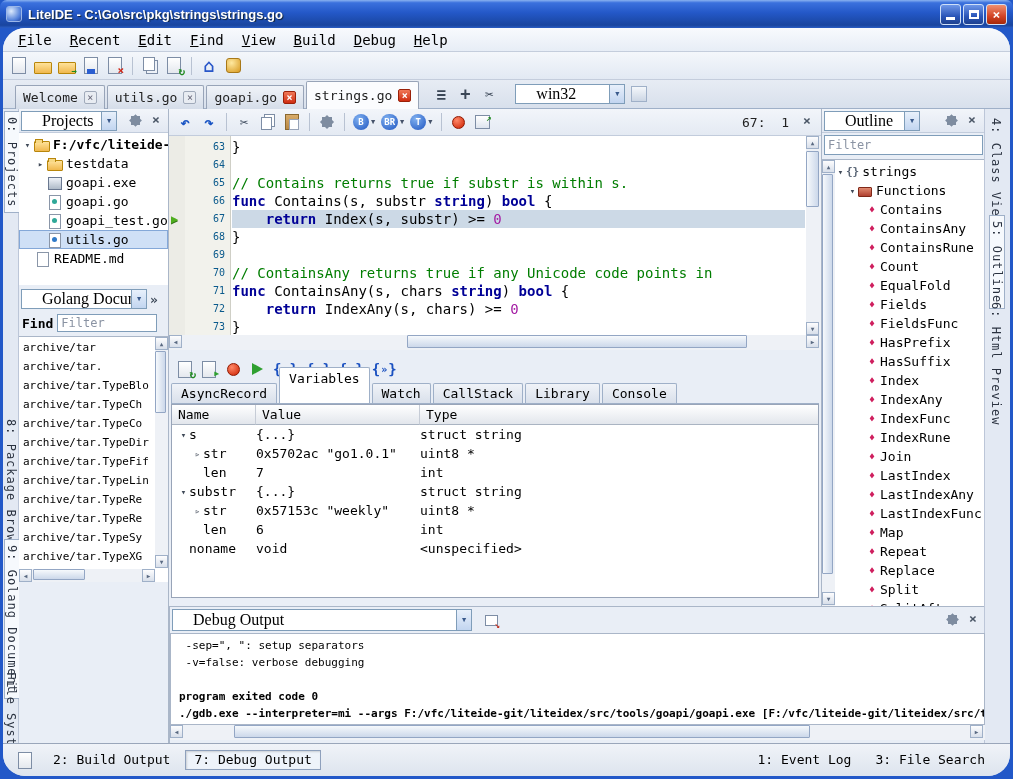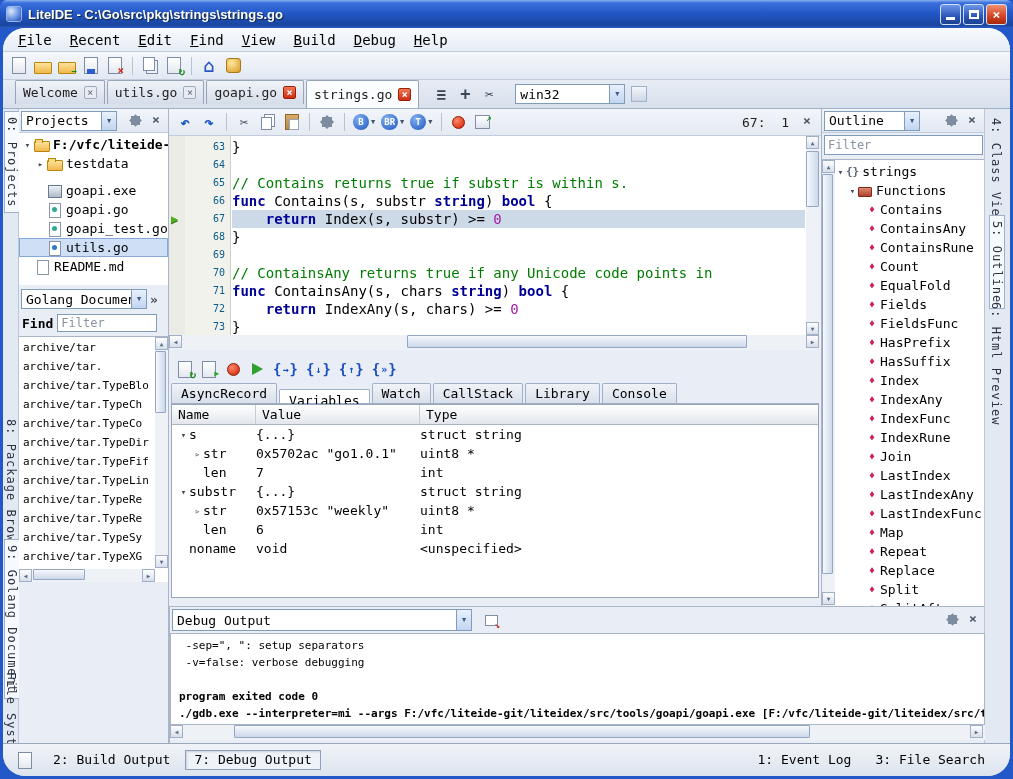--- a/index.html
+++ b/index.html
@@ -62,21 +62,21 @@
 .ic-detach::before{content:"";width:11px;height:9px;border:1px solid #7d8da5;background:#fff;}
 .ic-detach::after{content:"↘";position:absolute;right:2px;bottom:1px;font-size:9px;color:#c03020;font-weight:bold;}
 
 .tabbar{position:absolute;left:0;top:52px;width:1007px;height:29px;background:linear-gradient(#e7ecf4,#d8e0ec);border-bottom:1px solid #9fb0c8;display:flex;align-items:flex-end;padding-left:12px;}
 .ftab{display:inline-flex;align-items:center;gap:6px;height:24px;margin-right:2px;padding:0 7px;font-size:13px;background:linear-gradient(#f0f3f8,#d5dde9);border:1px solid #98a4b8;border-bottom:none;border-radius:2px 2px 0 0;position:relative;top:1px;color:#222;}
 .ftab.active{background:#fbfcfe;height:28px;top:1px;}
 .tab-close{width:13px;height:13px;line-height:11px;text-align:center;font-size:10px;color:#667;background:#e8ecf2;border:1px solid #a0aaba;border-radius:2px;}
 .tab-close.mod{background:linear-gradient(#f07858,#cf2c10);border-color:#9a2008;color:#fff;font-weight:bold;}
 .tabbar-icons{display:flex;align-items:center;height:28px;margin-left:8px;}
 .combo{height:20px;background:#fff;border:1px solid #7f9db9;display:flex;align-items:center;}
-.combo-label{padding:0 4px;flex:1;white-space:nowrap;overflow:hidden;font-size:13px;}
+.combo-label{padding:0 20px;flex:1;white-space:nowrap;overflow:hidden;font-size:16px;font-family:Liberation Serif, serif;}
 .combo-arrow{width:15px;align-self:stretch;background:linear-gradient(#e8f0fb,#c2d5f0);border-left:1px solid #7f9db9;font-size:7px;display:flex;align-items:center;justify-content:center;color:#3a5a8c;}
 .env-combo{width:110px;margin-left:14px;margin-bottom:4px;}
 .small-btn{width:16px;height:16px;background:linear-gradient(#f4f7fb,#ccd6e4);border:1px solid #9fb0c8;margin:0 0 6px 6px;}
 
 .main{position:absolute;left:0;top:81px;width:1007px;height:634px;background:#dfe6f0;}
 .vstrip{position:absolute;top:0;height:634px;background:#e3e9f3;}
 .vstrip.left{left:0;width:16px;border-right:1px solid #bcc6d8;}
 .vstrip.right{left:981px;width:26px;border-left:1px solid #bcc6d8;}
 .strip-item{position:absolute;writing-mode:vertical-rl;font-size:12px;color:#2a3240;padding:5px 0;letter-spacing:1px;white-space:pre;}
 .vstrip.left .strip-item{left:1px;}
@@ -130,21 +130,21 @@
 .cln.cur{background:#ccd9e6;}
 .tk-kw{color:#000096;font-weight:bold;}
 .tk-com{color:#007d00;}
 .tk-num{color:#a31ba3;}
 .tk-p{color:#000;}
 #exec-arrow{position:absolute;left:2px;width:13px;height:18px;color:#4fae1f;font-size:12px;line-height:18px;text-shadow:0 1px 0 #2a6a10;}
 
 .dbg-toolbar{position:absolute;left:0;top:248px;width:652px;height:24px;display:flex;align-items:center;padding:0 4px;}
 .dbg-tabs{position:absolute;left:2px;top:273px;width:648px;height:22px;border-bottom:1px solid #9fb0c8;display:flex;align-items:flex-end;}
 .dtab{display:inline-block;height:20px;line-height:19px;padding:0 9px;font-size:13px;background:linear-gradient(#f0f3f8,#d9e0eb);border:1px solid #9fb0c8;border-bottom:none;margin-right:2px;border-radius:2px 2px 0 0;}
-.dtab.active{background:#fff;height:14px;line-height:21px;}
+.dtab.active{background:#fff;height:36px;line-height:21px;}
 .var-table{position:absolute;left:2px;top:295px;width:648px;height:194px;background:#fff;border:1px solid #98a4b8;overflow:hidden;}
 .var-head{display:flex;height:20px;}
 .vh{height:20px;line-height:19px;padding-left:6px;font-size:13px;background:linear-gradient(#ffffff,#e2e6ec);border-right:1px solid #c6ccd6;border-bottom:1px solid #aab4c2;}
 .vh0{width:84px;flex:none;}
 .vh1{width:164px;flex:none;}
 .vh2{flex:1;border-right:none;}
 .vrow{display:flex;height:19px;align-items:center;font-size:13px;}
 .vc{white-space:pre;overflow:hidden;}
 .vc0{width:84px;flex:none;display:flex;align-items:center;}
 .vc1{width:164px;flex:none;}
@@ -209,21 +209,21 @@
         <span class="tbi ic-page-close"></span>
         <span class="tb-sep"></span>
         <span class="tbi ic-pages"></span>
         <span class="tbi ic-page-refresh"></span>
         <span class="tb-sep"></span>
         <span class="tbi ic-home"></span>
         <span class="tbi ic-build"></span>
       </div>
 
     <div class="tabbar">
-      <div id="file-tabs" style="display:flex;height:29px;">
+      <div id="file-tabs" style="display:flex;align-items:flex-end;height:29px;">
           <span class="ftab">
             <span>Welcome</span>
             <span class="tab-close">×</span>
           </span>
           <span class="ftab">
             <span>utils.go</span>
             <span class="tab-close">×</span>
           </span>
           <span class="ftab">
             <span>goapi.go</span>
@@ -261,21 +261,21 @@
             <span class="combo-label">Projects</span>
             <span class="combo-arrow">▼</span>
           </div>
           <span class="hspace"></span>
           <span class="gearbox"></span>
           <span class="xbtn">×</span>
         </div>
         <div class="proj-tree" id="proj-tree">
             <div class="trow" style="padding-left: 3px;"><span class="exp">▾</span><span class="fic fic-folder-open"></span><span class="tlabel b">F:/vfc/liteide-g</span></div>
             <div class="trow" style="padding-left: 16px;"><span class="exp">▸</span><span class="fic fic-folder"></span><span class="tlabel">testdata</span></div>
-            <div class="trow" style="padding-left: 16px; margin-top: 8px;"><span class="exp">&nbsp;</span><span class="fic fic-exe"></span><span class="tlabel">goapi.exe</span></div>
+            <div class="trow" style="padding-left: 16px;"><span class="exp">&nbsp;</span><span class="fic fic-exe"></span><span class="tlabel">goapi.exe</span></div>
             <div class="trow" style="padding-left: 16px;"><span class="exp">&nbsp;</span><span class="fic fic-gofile"></span><span class="tlabel">goapi.go</span></div>
             <div class="trow" style="padding-left: 16px;"><span class="exp">&nbsp;</span><span class="fic fic-gofile"></span><span class="tlabel">goapi_test.go</span></div>
             <div class="trow sel" style="padding-left: 16px;"><span class="exp">&nbsp;</span><span class="fic fic-gofile-sel"></span><span class="tlabel">utils.go</span></div>
             <div class="trow" style="padding-left: 4px;"><span class="exp">&nbsp;</span><span class="fic fic-file"></span><span class="tlabel">README.md</span></div>
           </div>
         <div class="doc-row">
           <div class="combo" style="width:126px;">
             <span class="combo-label">Golang Document</span>
             <span class="combo-arrow">▼</span>
           </div>

